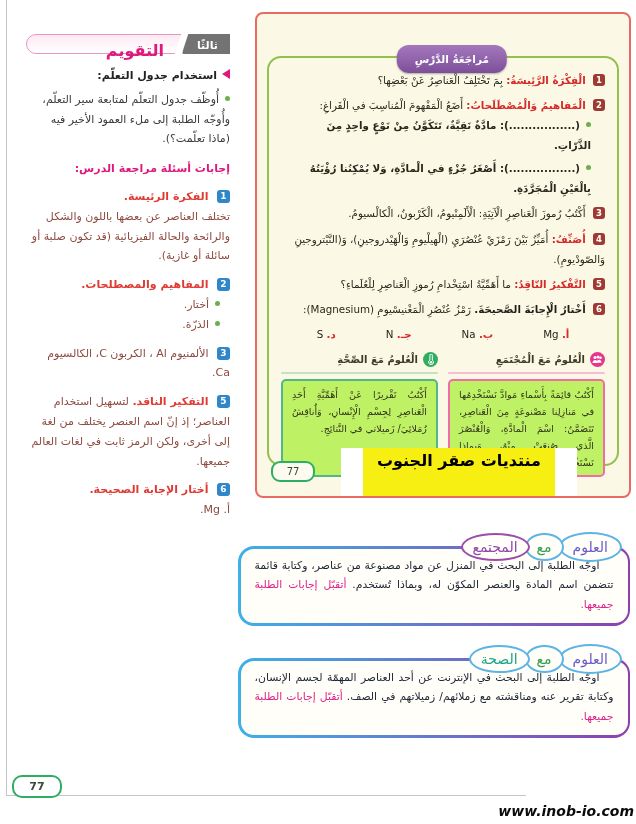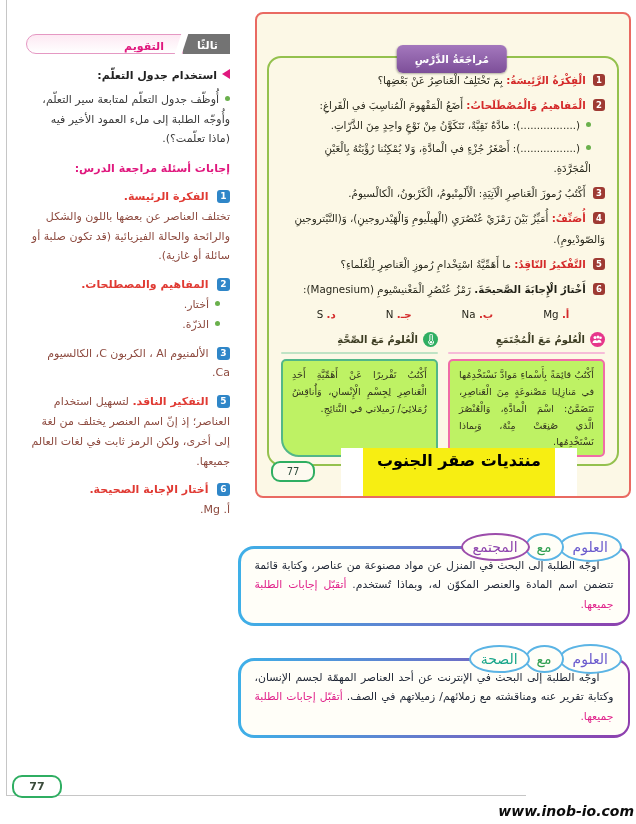--- a/index.html
+++ b/index.html
@@ -12,21 +12,21 @@
 
   
   .sidebar{position:absolute;right:406px;left:26px;top:34px;direction:rtl;text-align:right;
            font-size:11px;line-height:1.8;color:#333;}
   .banner{display:flex;direction:rtl;align-items:stretch;height:20px;margin-bottom:12px;}
   .flag{background:#737373;color:#fff;font-weight:bold;font-size:11px;padding:2px 12px 0 14px;
         position:relative;}
   .flag:after{content:"";position:absolute;left:-5px;top:0;bottom:0;width:7px;background:#fff;
         transform:skewX(-18deg);}
   .pill{flex:1;border:1px solid #e598c3;background:linear-gradient(180deg,#fde9f3,#fff);
-        border-radius:10px 0 0 10px;color:#e0187e;font-weight:bold;font-size:11px;
+        border-radius:10px 0 0 10px;color:#e0187e;font-weight:bold;font-size:16px;
         padding:2px 18px 8px 6px;}
   .tri{display:inline-block;width:0;height:0;border-top:5px solid transparent;
        border-bottom:5px solid transparent;border-right:8px solid #e0187e;margin-left:5px;}
   .s-heading{font-weight:bold;color:#222;margin-bottom:4px;}
   .dot{display:inline-block;width:5px;height:5px;border-radius:50%;background:#6ab04c;
        margin-left:6px;vertical-align:2px;}
   .s-note{color:#3b3b3b;margin-bottom:10px;}
   .answers-heading{color:#e0187e;font-weight:bold;margin:6px 0 8px;}
   .num{display:inline-block;min-width:13px;height:13px;border-radius:3px;background:#2f86c8;
        color:#fff;font-size:9px;line-height:13px;text-align:center;margin-left:5px;
@@ -36,26 +36,26 @@
   .s-bullet{margin-right:10px;color:#8d4a3f;}
 
   
   .panel{position:absolute;left:255px;top:12px;width:376px;height:486px;background:#fcf8e6;
          border:2px solid #e96a62;border-radius:8px;box-sizing:border-box;}
   .inner{position:absolute;left:10px;right:10px;top:42px;height:410px;border:2px solid #94c14e;
          border-radius:14px;background:#fcf8e6;box-sizing:border-box;direction:rtl;
          padding:12px 12px 6px;font-size:10.3px;line-height:1.95;color:#28281c;}
   .ribbon{position:absolute;top:-13px;left:50%;transform:translateX(-42%);min-width:86px;
           background:linear-gradient(180deg,#a478bd,#7d4f99);color:#fff;font-size:10.5px;
-          font-weight:bold;text-align:center;padding:4px 12px;border-radius:6px;
+          font-weight:bold;text-align:center;padding:4px 12px;border-radius:12px;
           box-shadow:0 1px 2px rgba(0,0,0,.3);}
   .r-item{margin-bottom:5px;}
   .r-label{color:#d42a2a;font-weight:bold;}
   .r-label-dark{color:#1f1f15;font-weight:bold;}
-  .r-bullet{margin:0 14px 3px 12px;}
+  .r-bullet{margin:0 14px 3px 12px;font-weight:bold;}
   .num-r{display:inline-block;min-width:12px;height:12px;border-radius:3px;background:#9e3a33;
          color:#fff;font-size:8.5px;line-height:12px;text-align:center;margin-left:4px;
          vertical-align:1px;font-weight:bold;}
   .options{display:flex;direction:rtl;justify-content:space-between;width:78%;margin:2px auto 6px;}
   .opt .letter{color:#d42a2a;font-weight:bold;}
   .opt .sym{color:#1f1f15;}
 
   .mini-row{display:flex;direction:rtl;gap:10px;margin-top:4px;}
   .mini-col{flex:1;min-width:0;}
   .mini-head{display:flex;direction:rtl;align-items:center;gap:5px;font-weight:bold;

